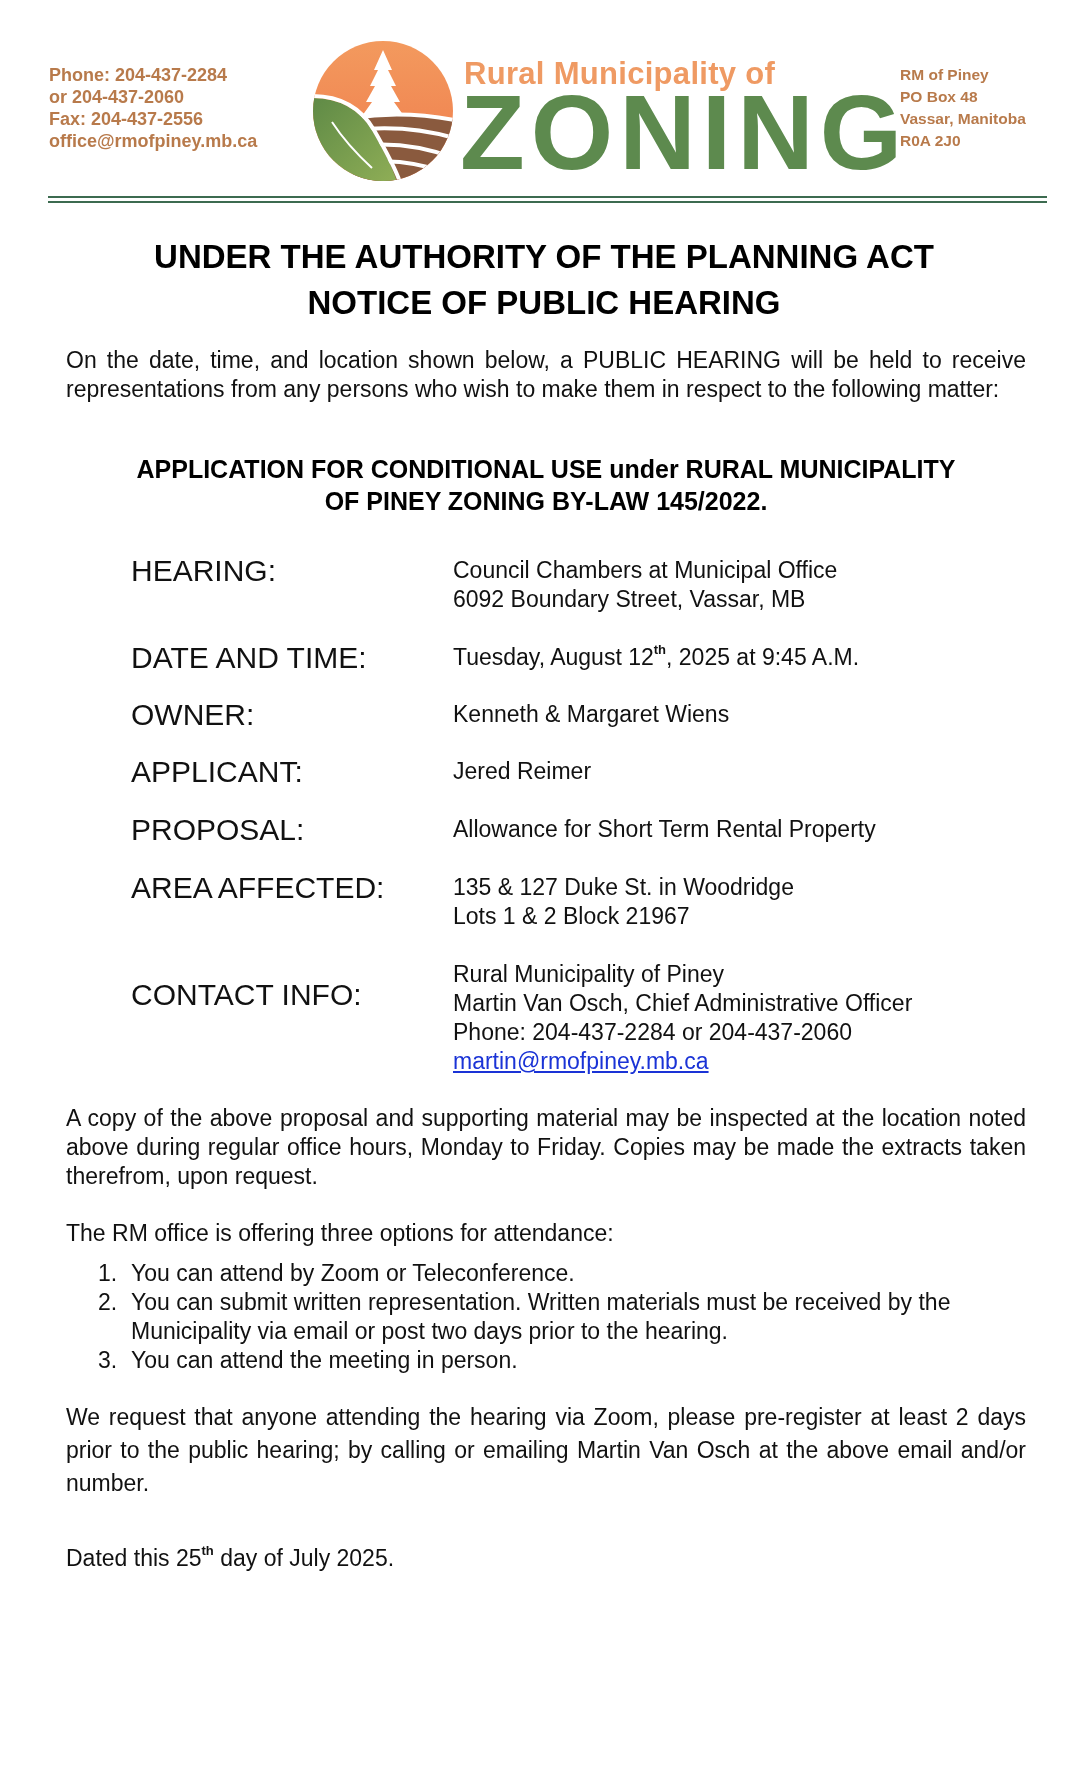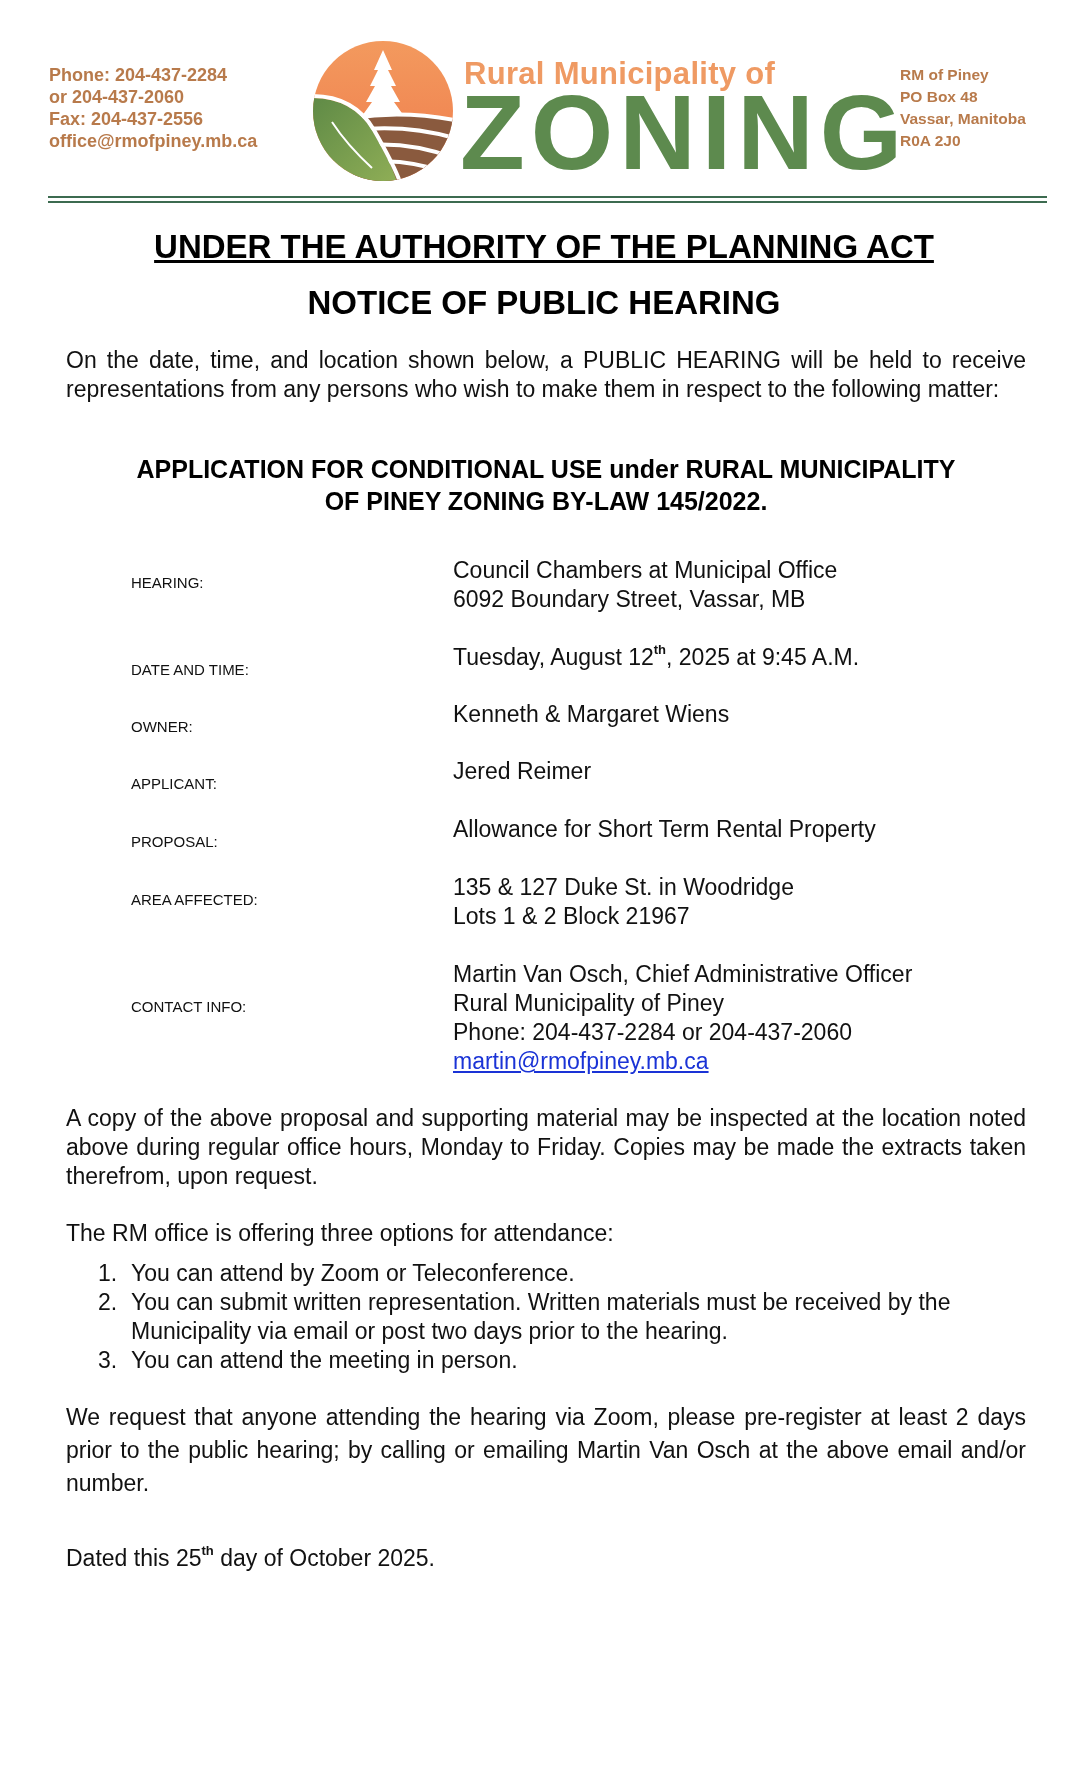--- a/index.html
+++ b/index.html
@@ -15,21 +15,21 @@
   .logo-main { left: 460px; top: 82px; font-size: 106px; font-weight: bold; color: #5d8a4e; letter-spacing: 6px; line-height: 100px; white-space: nowrap; }
   .rule { left: 48px; width: 999px; height: 2px; background: #3c6b50; }
 
   
   .title { left: 0; width: 1088px; text-align: center; font-size: 33px; font-weight: bold; color: #000; }
 
   
   .para { left: 66px; width: 960px; font-size: 23px; line-height: 29px; text-align: justify; color: #111; }
   .subhead { left: 66px; width: 960px; text-align: center; font-size: 25px; font-weight: bold; line-height: 32px; text-underline-offset: 4px; color: #000; }
 
-  .row-label { left: 131px; font-size: 15px; line-height: 29px; color: #111; margin-top: 12px; }
+  .row-label { left: 131px; font-size: 30px; line-height: 29px; color: #111; }
   .row-value { left: 453px; font-size: 23px; line-height: 29px; color: #111; }
   .row-value div { white-space: nowrap; }
   sup { font-size: 13px; line-height: 0; position: relative; top: -2px; font-weight: bold; }
   a.email { color: #1a33d6; text-decoration: underline; }
 
   .list { left: 98px; width: 930px; font-size: 23px; line-height: 29px; color: #111; }
   .list-item { display: flex; }
   .list-num { width: 33px; flex: 0 0 33px; }
 </style>
 </head>
@@ -77,21 +77,21 @@
 <div class="abs contact-right">
   <div>RM of Piney</div>
   <div>PO Box 48</div>
   <div>Vassar, Manitoba</div>
   <div>R0A 2J0</div>
 </div>
 
 <div class="abs rule" style="top:196px;"></div>
 <div class="abs rule" style="top:201px;"></div>
 
-<div class="abs title" style="top:228px;text-decoration:underline;">UNDER THE AUTHORITY OF THE PLANNING ACT</div>
+<div class="abs title" style="top:238px;">UNDER THE AUTHORITY OF THE PLANNING ACT</div>
 <div class="abs title" style="top:284px;">NOTICE OF PUBLIC HEARING</div>
 
 <div class="abs para" style="top:346px;">On the date, time, and location shown below, a PUBLIC HEARING will be held to receive representations from any persons who wish to make them in respect to the following matter:</div>
 
 <div class="abs subhead" style="top:453px;">
   <div>APPLICATION FOR CONDITIONAL USE under RURAL MUNICIPALITY</div>
   <div>OF PINEY ZONING BY-LAW 145/2022.</div>
 </div>
 
 <div class="abs row-label" style="top:556px;">HEARING:</div>
@@ -115,22 +115,22 @@
 <div class="abs row-value" style="top:815px;">Allowance for Short Term Rental Property</div>
 
 <div class="abs row-label" style="top:873px;">AREA AFFECTED:</div>
 <div class="abs row-value" style="top:873px;">
   <div>135 &amp; 127 Duke St. in Woodridge</div>
   <div>Lots 1 &amp; 2 Block 21967</div>
 </div>
 
 <div class="abs row-label" style="top:980px;">CONTACT INFO:</div>
 <div class="abs row-value" style="top:960px;">
+  <div>Rural Municipality of Piney</div>
   <div>Martin Van Osch, Chief Administrative Officer</div>
-  <div>Rural Municipality of Piney</div>
   <div>Phone: 204-437-2284 or 204-437-2060</div>
   <div><a class="email">martin@rmofpiney.mb.ca</a></div>
 </div>
 
 <div class="abs para" style="top:1104px;">A copy of the above proposal and supporting material may be inspected at the location noted above during regular office hours, Monday to Friday. Copies may be made the extracts taken therefrom, upon request.</div>
 
 <div class="abs para" style="top:1219px;">The RM office is offering three options for attendance:</div>
 <div class="abs list" style="top:1259px;">
   <div class="list-item">
     <span class="list-num">1.</span>
@@ -142,14 +142,14 @@
   </div>
   <div class="list-item">
     <span class="list-num">3.</span>
     <span>You can attend the meeting in person.</span>
   </div>
 </div>
 
 <div class="abs para" style="top:1401px; line-height:33px;">We request that anyone attending the hearing via Zoom, please pre-register at least 2 days prior to the public hearing; by calling or emailing Martin Van Osch at the above email and/or number.</div>
 
 <div class="abs para" style="top:1544px;">
-  <span>Dated this 25</span><sup>th</sup><span> day of October 2025.</span>
+  <span>Dated this 25</span><sup>th</sup><span> day of July 2025.</span>
 </div>
 
 </body></html>

